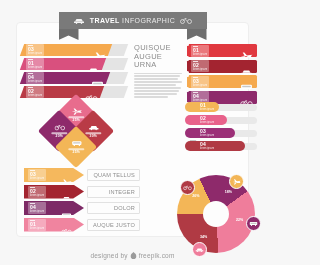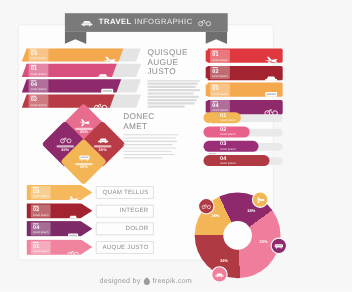--- a/index.html
+++ b/index.html
@@ -248,21 +248,21 @@
                 <circle cx="5.5" cy="9" r="4" fill="none" stroke="#fff" stroke-width="1.5"></circle>
                 <circle cx="18.5" cy="9" r="4" fill="none" stroke="#fff" stroke-width="1.5"></circle>
                 <path d="M5.5 9 L10 3.5 L14 9 M10 3.5 H13.2" fill="none" stroke="#fff" stroke-width="1.3"></path>
               </svg></span>
           </div>
         </div>
       </div>
     </div>
 
   <div class="txt-c1">
-    <div class="h-title">QUISQUE AUGUE JUSTO</div>
+    <div class="h-title">QUISQUE AUGUE URNA</div>
     <div class="body-lines" id="body1">
         <div class="ln" style="width:100%"></div>
         <div class="ln" style="width:96%"></div>
         <div class="ln" style="width:92%"></div>
         <div class="ln" style="width:99%"></div>
         <div class="ln" style="width:88%"></div>
         <div class="ln" style="width:97%"></div>
         <div class="ln" style="width:94%"></div>
         <div class="ln" style="width:90%"></div>
         <div class="ln" style="width:70%"></div>
@@ -360,33 +360,20 @@
             <rect x="4" y="5" width="16" height="3" rx="1" fill="rgba(0,0,0,.22)"></rect>
             <circle cx="6.5" cy="12" r="1.4" fill="#fff"></circle>
             <circle cx="17.5" cy="12" r="1.4" fill="#fff"></circle>
           </svg>
           <div class="dia-bar"></div>
           <div class="dia-pct">25%</div>
         </div>
       </div>
     </div>
 
-  <div class="txt-c2">
-    <div class="h-title">DONEC AMET</div>
-    <div class="body-lines" id="body2">
-        <div class="ln" style="width:100%"></div>
-        <div class="ln" style="width:95%"></div>
-        <div class="ln" style="width:98%"></div>
-        <div class="ln" style="width:90%"></div>
-        <div class="ln" style="width:96%"></div>
-        <div class="ln" style="width:88%"></div>
-        <div class="ln" style="width:93%"></div>
-        <div class="ln" style="width:72%"></div>
-      </div>
-  </div>
 
   <div class="pill-list" id="pillList">
       <div class="pill-row">
         <div class="pill-track"></div>
         <div class="pill" style="width:34px;background:#f3b657">
           <span class="pill-ico"><svg viewBox="0 0 24 14">
               <path fill="#fff" d="M1 8 L23 5 L20 8 L23 11 L1 8 Z M9 8 L5 1 L8 1 L14 8 M9 8 L5 15 L8 15 L14 8"></path>
             </svg></span>
           <span class="pill-txt">
             <span class="tag-num">01</span>

